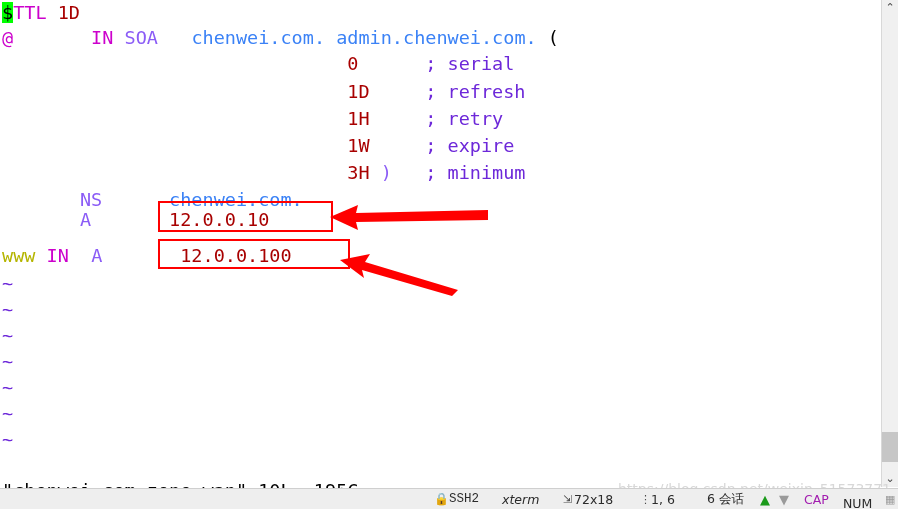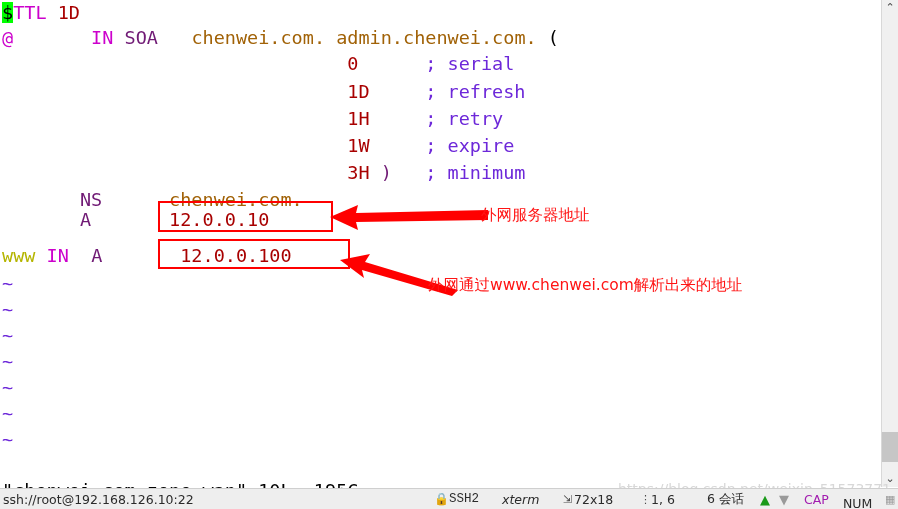--- a/index.html
+++ b/index.html
@@ -33,22 +33,22 @@
   }
   .line {
     position: absolute;
     left: 2px;
     white-space: pre;
     letter-spacing: 0px;
   }
 
   .c-magenta  { color: #cc00cc; }
   .c-darkred  { color: #a80000; }
-  .c-green    { color: #701a75; }
-  .c-cyan     { color: #a16207; }
+  .c-green    { color: #8b5cf6; }
+  .c-cyan     { color: #3b82f6; }
   .c-blue     { color: #6d28d9; }
   .c-olive    { color: #b5b500; }
   .c-black    { color: #000000; }
   .cursor {
     background: #00ff00;
     color: #000000;
   }
 
   
   .vim-status {
@@ -177,34 +177,31 @@
   <div class="anno-box" style="left:158px; top:239px; width:192px; height:30px;"></div>
 
   <svg class="anno-arrow" style="left:330px; top:198px;" width="160" height="40" viewBox="0 0 160 40">
     <polygon points="0,19 28,7 26,15 158,12 158,22 26,24 28,32" fill="#ff0000"></polygon>
   </svg>
 
   <svg class="anno-arrow" style="left:340px; top:248px;" width="120" height="48" viewBox="0 0 120 48">
     <polygon points="0,12 30,6 25,14 118,42 112,48 22,22 24,30" fill="#ff0000"></polygon>
   </svg>
 
-  <div class="anno-text" style="left:481px; top:205px;">外网服务器地址</div>
-
-  <div class="anno-text" style="left:428px; top:275px;">外网通过www.chenwei.com解析出来的地址</div>
+
 
   <div class="scrollbar">
     <div class="sb-arrow sb-up">⌃</div>
     <div class="sb-thumb"></div>
     <div class="sb-arrow sb-down">⌄</div>
   </div>
 
   <div class="watermark">https://blog.csdn.net/weixin_51573771</div>
 
   <div class="statusbar">
-    <span class="sb-item sb-conn">ssh://root@192.168.126.10:22</span>
     <span class="sb-item sb-lock">🔒</span>
     <span class="sb-item sb-proto">SSH2</span>
     <span class="sb-item sb-term">xterm</span>
     <span class="sb-item sb-size-icon">⇲</span>
     <span class="sb-item sb-size">72x18</span>
     <span class="sb-item sb-cur-icon">⋮</span>
     <span class="sb-item sb-cur">1, 6</span>
     <span class="sb-item sb-sess">6 会话</span>
     <span class="sb-item sb-up-tri">▲</span>
     <span class="sb-item sb-down-tri">▼</span>

